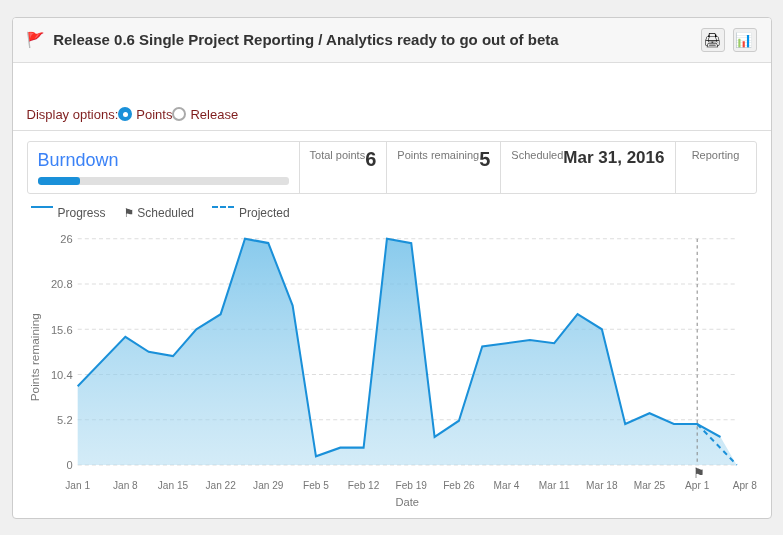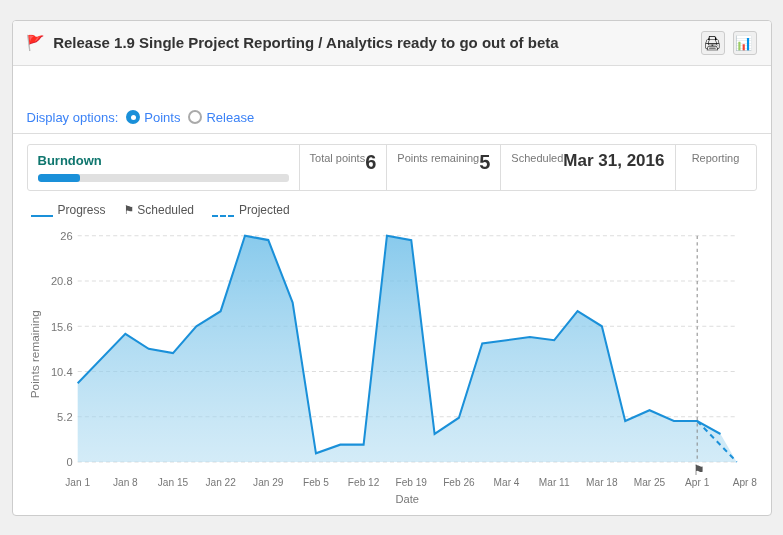--- a/index.html
+++ b/index.html
@@ -50,23 +50,22 @@
       align-items: center;
       justify-content: center;
       cursor: pointer;
       font-size: 14px;
     }
     .display-options {
       padding: 8px 14px;
       border-bottom: 1px solid #ddd;
       display: flex;
       align-items: center;
-      gap: 8px;
       font-size: 13px;
-      color: #3b82f6;
+      color: #7f1d1d;
       margin-top: 36px;
     }
     .radio-option {
       display: flex;
       align-items: center;
       gap: 4px;
       cursor: pointer;
     }
     .radio-circle {
       width: 14px;
@@ -98,23 +97,23 @@
       border: 1px solid #ddd;
       border-radius: 3px;
       margin-bottom: 12px;
     }
     .burndown-title-cell {
       flex: 1;
       padding: 8px 10px;
       border-right: 1px solid #ddd;
     }
     .burndown-title-cell h3 {
-      font-size: 13px;
-      font-weight: bold;
-      color: #0f766e;
+      font-size: 18px;
+      font-weight: normal;
+      color: #3b82f6;
       margin-bottom: 6px;
     }
     .progress-info {
       font-size: 12px;
       color: #1a90d9;
       margin-bottom: 4px;
     }
     .progress-bar-container {
       width: 100%;
       height: 8px;
@@ -160,21 +159,21 @@
       display: flex;
       align-items: center;
       gap: 18px;
       margin-bottom: 8px;
       font-size: 12px;
       color: #555;
       padding-left: 4px;
     }
     .legend-item {
       display: flex;
-      align-items: flex-end;
+      align-items: flex-start;
       gap: 5px;
     }
     .legend-line-solid {
       width: 22px;
       height: 2px;
       background: #1a90d9;
     }
     .legend-line-flag {
       display: flex;
       align-items: center;
@@ -200,21 +199,21 @@
     }
   </style>
 </head>
 <body>
 
 <div class="main-container">
 
   <div class="header">
     <div class="header-title">
       <span>🚩</span>
-      <span>Release 1.9 Single Project Reporting / Analytics ready to go out of beta</span>
+      <span>Release 0.6 Single Project Reporting / Analytics ready to go out of beta</span>
     </div>
     <div class="header-icons">
       <div class="header-icon">🖨</div>
       <div class="header-icon">📊</div>
     </div>
   </div>
 
   <div class="display-options">
     <span>Display options:</span>
     <label class="radio-option">

